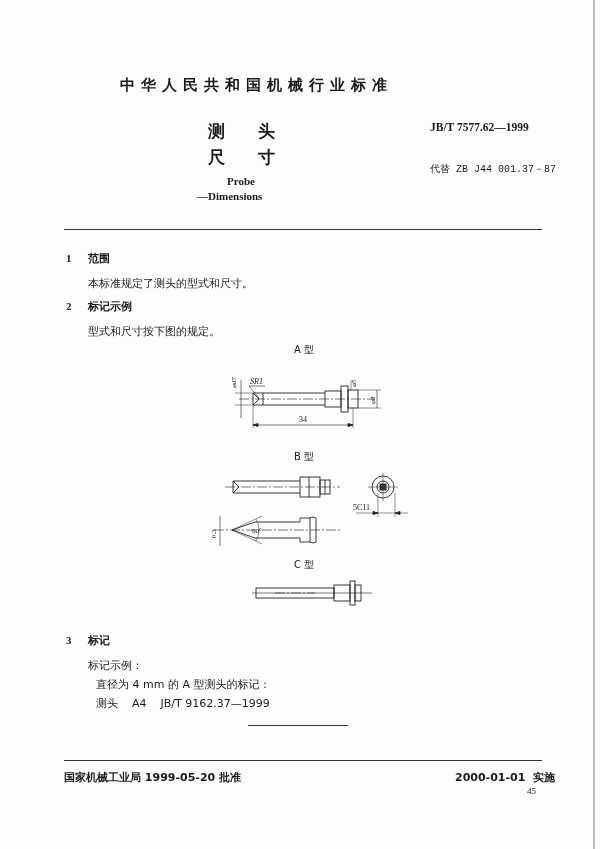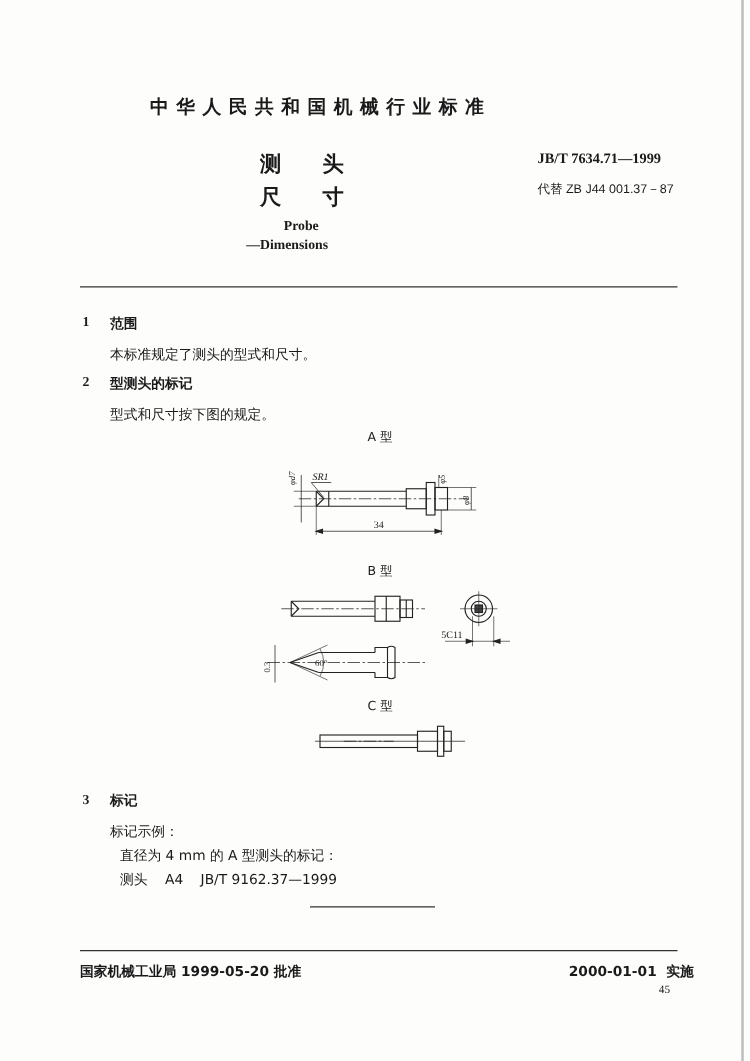--- a/index.html
+++ b/index.html
@@ -13,21 +13,21 @@
   .org-title { left:120px; top:76px; font-family:"DejaVu Sans","Liberation Sans",sans-serif; font-size:15px; font-weight:bold; letter-spacing:6px; white-space:nowrap; }
   .title-cn { font-family:"DejaVu Sans","Liberation Sans",sans-serif; font-size:17px; font-weight:bold; }
   .t1a { left:208px; top:120px; }
   .t1b { left:258px; top:120px; }
   .t2a { left:208px; top:146px; }
   .t2b { left:258px; top:146px; }
   .title-en { font-family:"Liberation Serif",serif; font-weight:bold; font-size:11px;text-align:right; }
   .en1 { left:227px; top:175px; }
   .en2 { left:197px; top:190px; }
   .std-no { left:430px; top:121px; font-family:"Liberation Serif",serif; font-weight:bold; font-size:11.5px; white-space:nowrap; }
-  .replaces { left:430px; top:144px; font-family:Liberation Sans, sans-serif; font-size:10px; white-space:nowrap; }
+  .replaces { left:430px; top:162px; font-family:Liberation Mono, monospace; font-size:10px; white-space:nowrap; }
   .hr { height:1px; background:#333; }
   .hr-top { left:64px; top:229px; width:478px; }
   .hr-bottom { left:64px; top:760px; width:478px; }
   .hr-end { left:248px; top:725px; width:100px; height:1px; background:#333; }
   .sec-num { font-family:"Liberation Serif",serif; font-weight:bold; font-size:11px; }
   .sec-title { font-family:"DejaVu Sans","Liberation Sans",sans-serif; font-weight:bold; font-size:11px; }
   .body-text { font-family:"DejaVu Sans","Liberation Sans",sans-serif; font-size:11px; white-space:nowrap; }
   .label { font-family:"DejaVu Sans","Liberation Sans",sans-serif; font-size:10px; }
   .footer-left { left:64px; top:770px; font-family:"DejaVu Sans","Liberation Sans",sans-serif; font-size:11px; font-weight:bold; white-space:nowrap; }
   .footer-right { left:455px; top:770px; font-family:"DejaVu Sans","Liberation Sans",sans-serif; font-size:11px; font-weight:bold; white-space:nowrap; }
@@ -40,31 +40,31 @@
 
 <div class="abs edge-line"></div>
 
 <div class="abs org-title">中华人民共和国机械行业标准</div>
 <div class="abs title-cn t1a">测</div>
 <div class="abs title-cn t1b">头</div>
 <div class="abs title-cn t2a">尺</div>
 <div class="abs title-cn t2b">寸</div>
 <div class="abs title-en en1">Probe</div>
 <div class="abs title-en en2">—Dimensions</div>
-<div class="abs std-no">JB/T  7634.71—1999</div>
+<div class="abs std-no">JB/T  7577.62—1999</div>
 <div class="abs replaces">代替 ZB J44 001.37－87</div>
 
 <div class="abs hr hr-top"></div>
 
 <div class="abs sec-num" style="left:66px;top:252px;">1</div>
 <div class="abs sec-title" style="left:88px;top:251px;">范围</div>
 <div class="abs body-text" style="left:88px;top:276px;">本标准规定了测头的型式和尺寸。</div>
 
 <div class="abs sec-num" style="left:66px;top:300px;">2</div>
-<div class="abs sec-title" style="left:88px;top:299px;">型测头的标记</div>
+<div class="abs sec-title" style="left:88px;top:299px;">标记示例</div>
 <div class="abs body-text" style="left:88px;top:324px;">型式和尺寸按下图的规定。</div>
 
 <div class="abs label" style="left:294px;top:343px;">A 型</div>
 <div class="abs label" style="left:294px;top:450px;">B 型</div>
 <div class="abs label" style="left:294px;top:558px;">C 型</div>
 
 <svg style="left:225px;top:360px;" width="160" height="75" viewBox="0 0 160 75" fill="none" stroke="#222" stroke-width="0.9">
 
   <line x1="14" y1="39" x2="150" y2="39" stroke-dasharray="10 2 2 2" stroke-width="0.6"></line>
 

